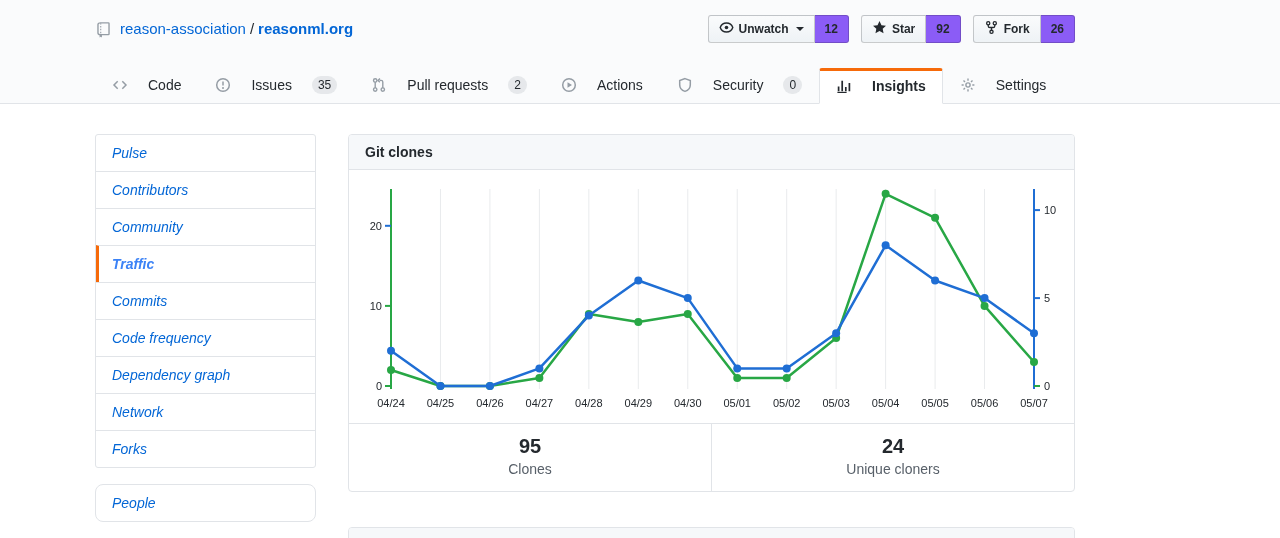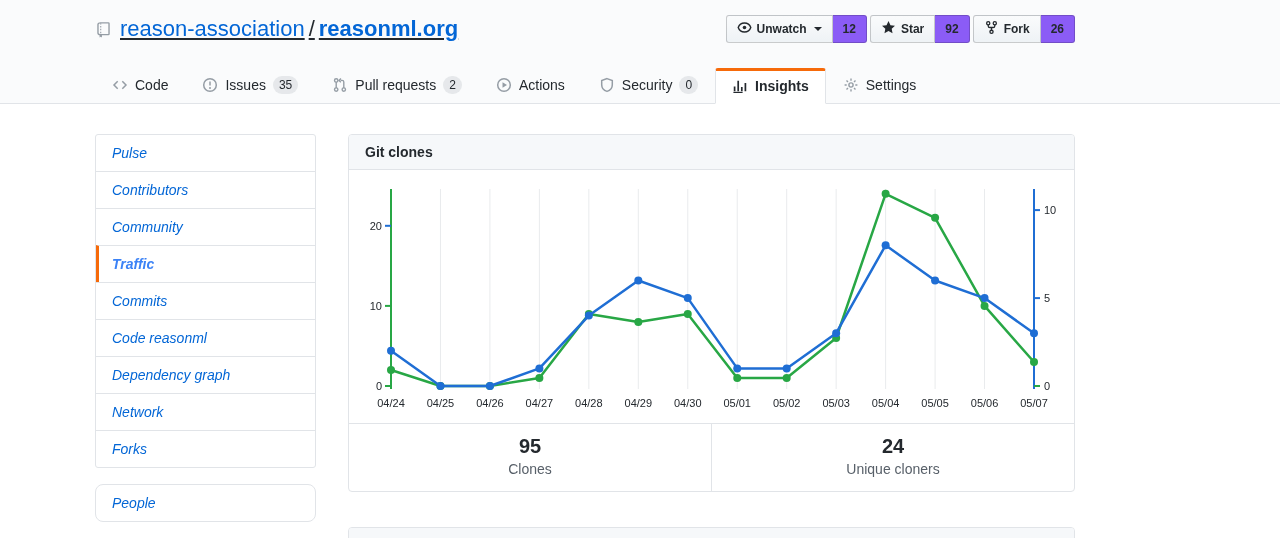--- a/index.html
+++ b/index.html
@@ -5,40 +5,40 @@
   * { box-sizing: border-box; margin: 0; padding: 0; }
   html, body { width: 1280px; height: 538px; overflow: hidden; background: #fff;
     font-family: "Liberation Sans", sans-serif; color: #24292e; }
   a { text-decoration: none; }
 
   
   .pagehead { background: #fafbfc; border-bottom: 1px solid #e1e4e8; padding-top: 15px; }
   .container { width: 980px; margin-left: 95px; }
   .title-row { display: flex; align-items: center; height: 28px; }
   .repo-icon { color: #959da5; margin-right: 8px; display: flex; }
-  h1.repo-title { font-size: 22px; font-weight: 400; line-height: 28px; text-decoration: underline; }
+  h1.repo-title { font-size: 15px; font-weight: 400; line-height: 28px; }
   h1.repo-title a { color: #0366d6; }
   h1.repo-title .sep { color: #24292e; padding: 0 4px; }
   h1.repo-title a.strong { font-weight: 600; }
-  .social-buttons { margin-left: auto; display: flex; gap: 3px; }
+  .social-buttons { margin-left: auto; display: flex; gap: 12px; }
   .btn-group { display: flex; }
   .btn { display: flex; align-items: center; gap: 5px; height: 28px; padding: 0 10px;
     font-size: 12px; font-weight: 600; color: #24292e; cursor: pointer;
     background: linear-gradient(180deg, #fafbfc, #eff3f6 90%);
     border: 1px solid rgba(27,31,35,.22); border-radius: 3px 0 0 3px;
     font-family: inherit; }
   .social-count { height: 28px; padding: 0 10px; display: flex; align-items: center;
     font-size: 12px; font-weight: 600; color: #24292e; background: #8b5cf6;
     border: 1px solid rgba(27,31,35,.22); border-left: none; border-radius: 0 3px 3px 0; }
   .caret { width: 0; height: 0; border: 4px solid transparent; border-top-color: #24292e;
     margin-top: 4px; margin-left: 2px; }
 
   
   .tabs { display: flex; margin-top: 25px; }
-  .tab { display: flex; align-items: center; gap: 7px; padding: 5px 16px 8px;
+  .tab { display: flex; align-items: center; gap: 20px; padding: 5px 16px 8px;
     border: 1px solid transparent; border-top: 3px solid transparent;
     font-size: 14px; color: #24292e; cursor: pointer; text-align: right; }
   .tab .ticon { color: #959da5; display: flex; }
   .tab.sel { background: #fff; border-color: #e1e4e8; border-top-color: #f66a0a;
     border-bottom: 1px solid #fff; margin-bottom: -1px; border-radius: 3px 3px 0 0;
     font-weight: 600; }
   .tab.sel .ticon { color: #24292e; }
   .counter { background: rgba(209,213,218,.5); border-radius: 20px; padding: 0 6px;
     font-size: 12px; font-weight: 500; line-height: 18px; color: #24292e; }
 
@@ -194,21 +194,21 @@
 </div>
 
 <div class="content container">
   <aside>
     <nav class="menu" id="sidebar-menu">
         <a href="#" class="menu-item">Pulse</a>
         <a href="#" class="menu-item">Contributors</a>
         <a href="#" class="menu-item">Community</a>
         <a href="#" class="menu-item sel">Traffic</a>
         <a href="#" class="menu-item">Commits</a>
-        <a href="#" class="menu-item">Code reasonml</a>
+        <a href="#" class="menu-item">Code frequency</a>
         <a href="#" class="menu-item">Dependency graph</a>
         <a href="#" class="menu-item">Network</a>
         <a href="#" class="menu-item">Forks</a>
       </nav>
     <nav class="menu people" id="people-menu">
         <a href="#" class="menu-item">People</a>
       </nav>
   </aside>
   <main>
     <div class="box">

